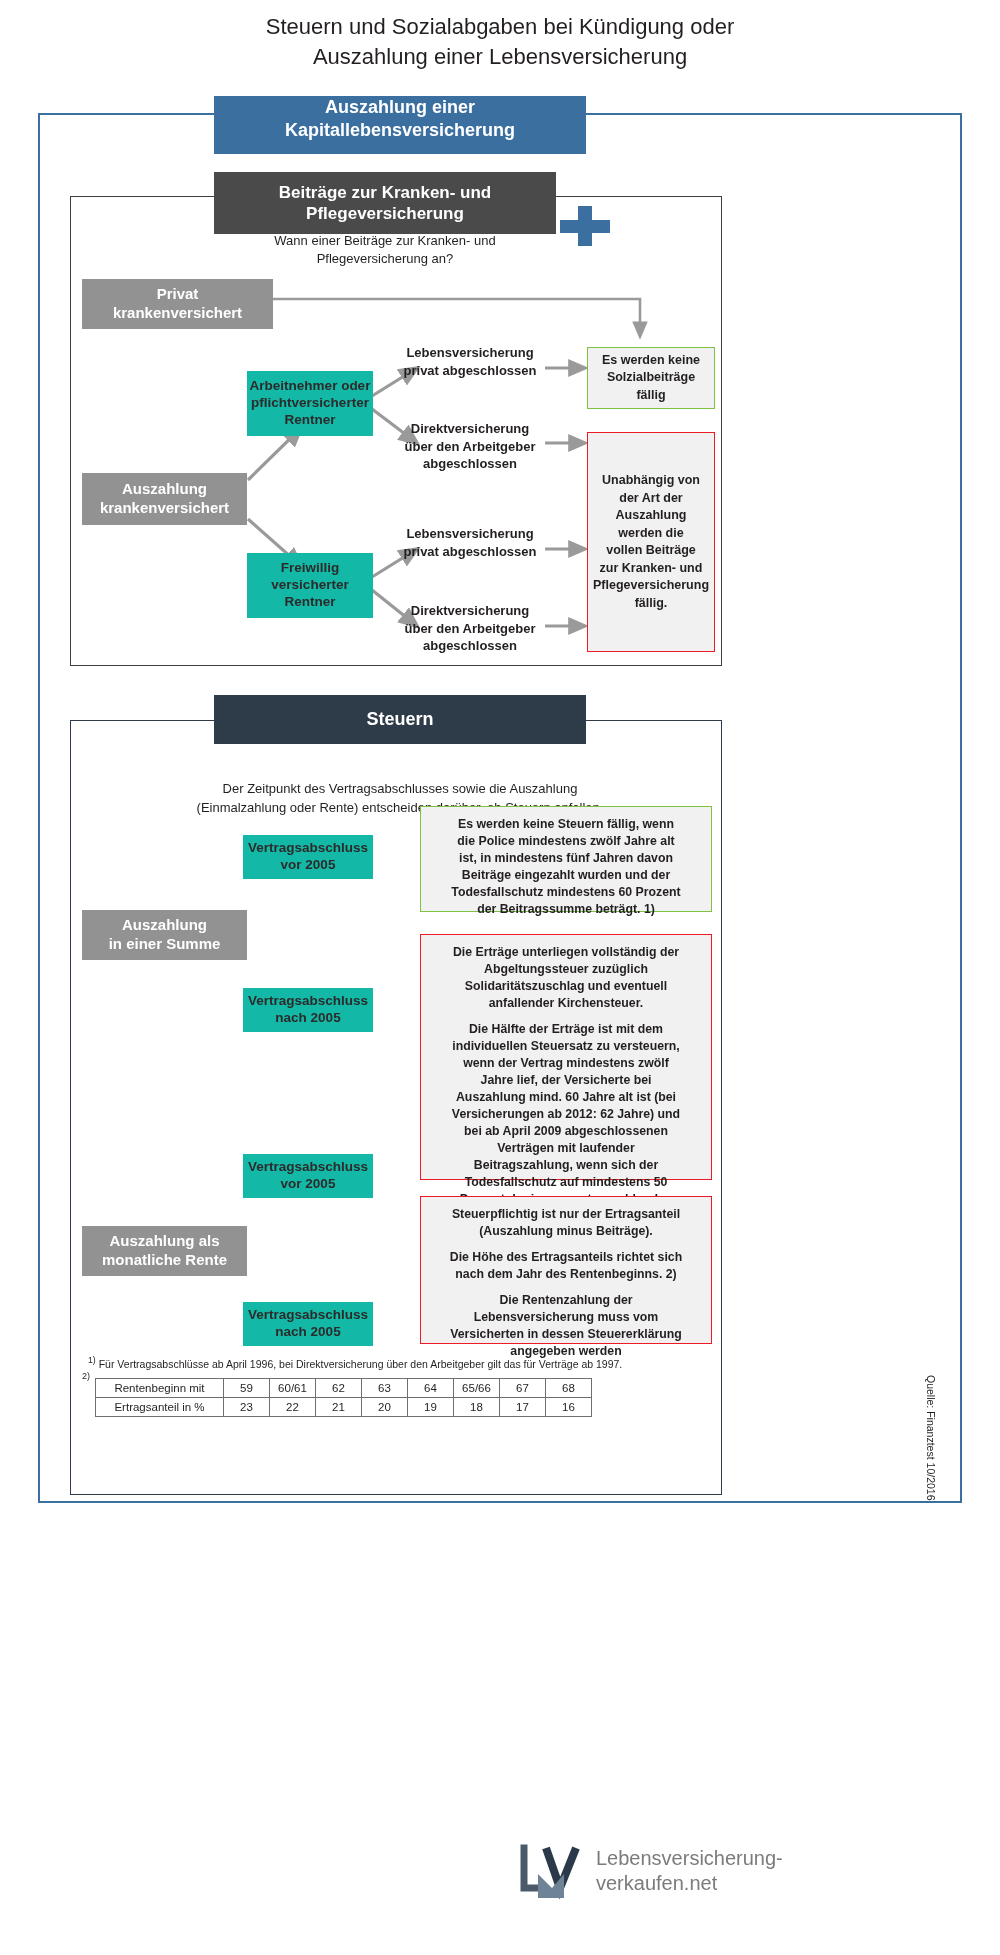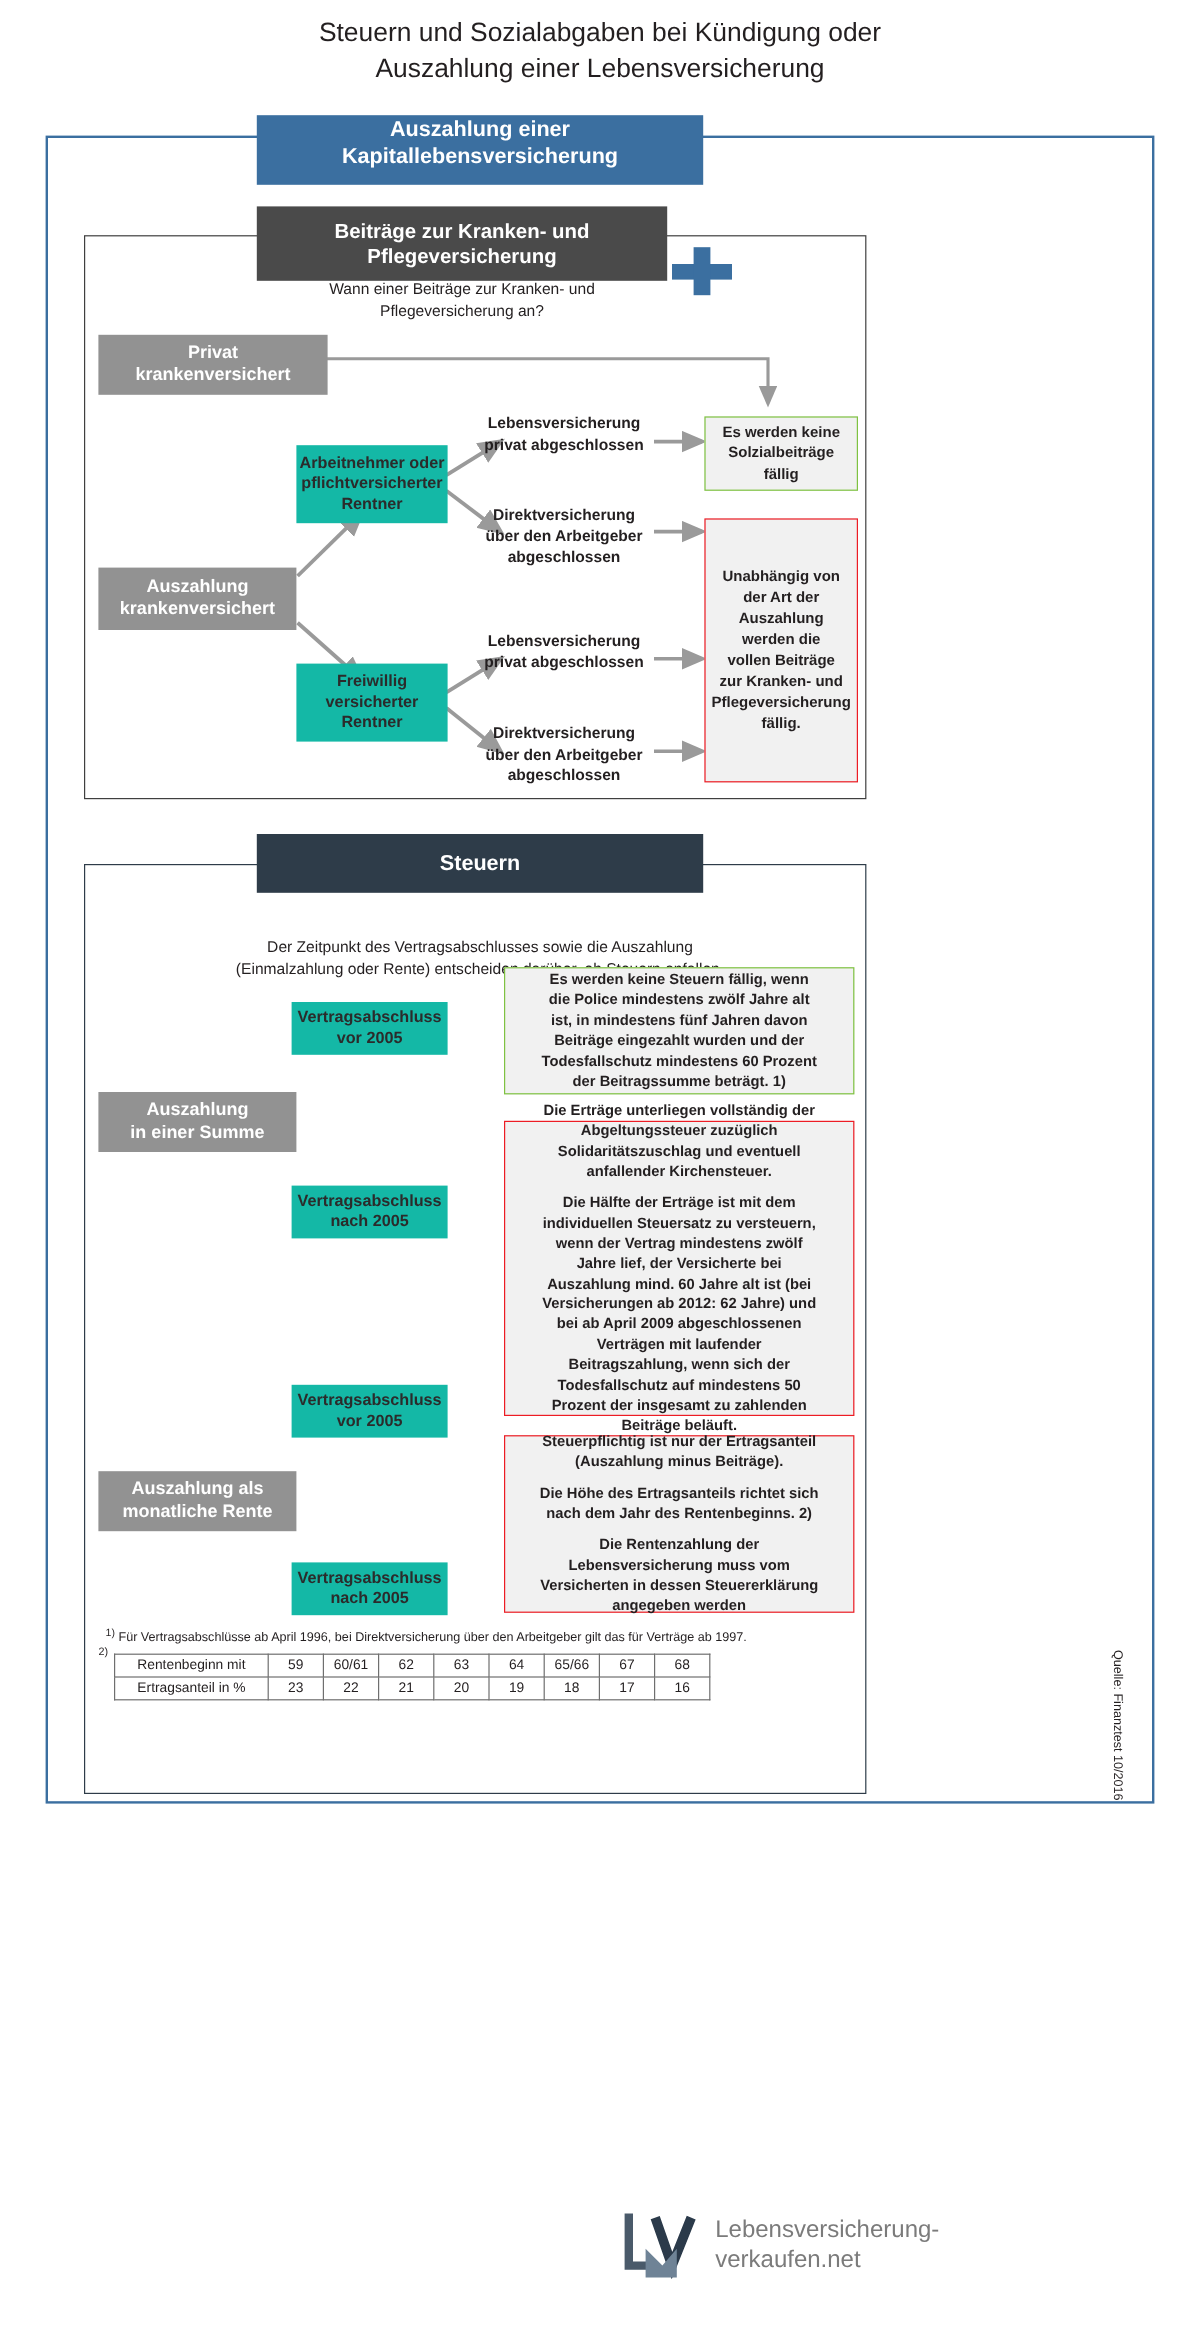--- a/index.html
+++ b/index.html
@@ -102,21 +102,21 @@
   }
   .sec2-sub {
     position:absolute; left:150px; top:780px; width:500px;
     text-align:center; font-size:13px; line-height:1.45; color:#231f20;
   }
 
   .rbox-para { margin:0 0 9px 0; }
   .rbox-para:last-child { margin-bottom:0; }
   .rb-stack {
     position:absolute; background:#f1f1f1;
-    display:flex; flex-direction:column; align-items:center; justify-content:center;
+    display:flex; flex-direction:column; align-items:center; 
     text-align:center; font-weight:700; font-size:12.3px; line-height:1.38;
     color:#231f20; padding:9px 28px;
   }
 
   
   .fn1 {
     position:absolute; left:88px; top:1355px; width:640px;
     font-size:10.5px; line-height:1.3; color:#231f20;
   }
   .fn2-mark {

